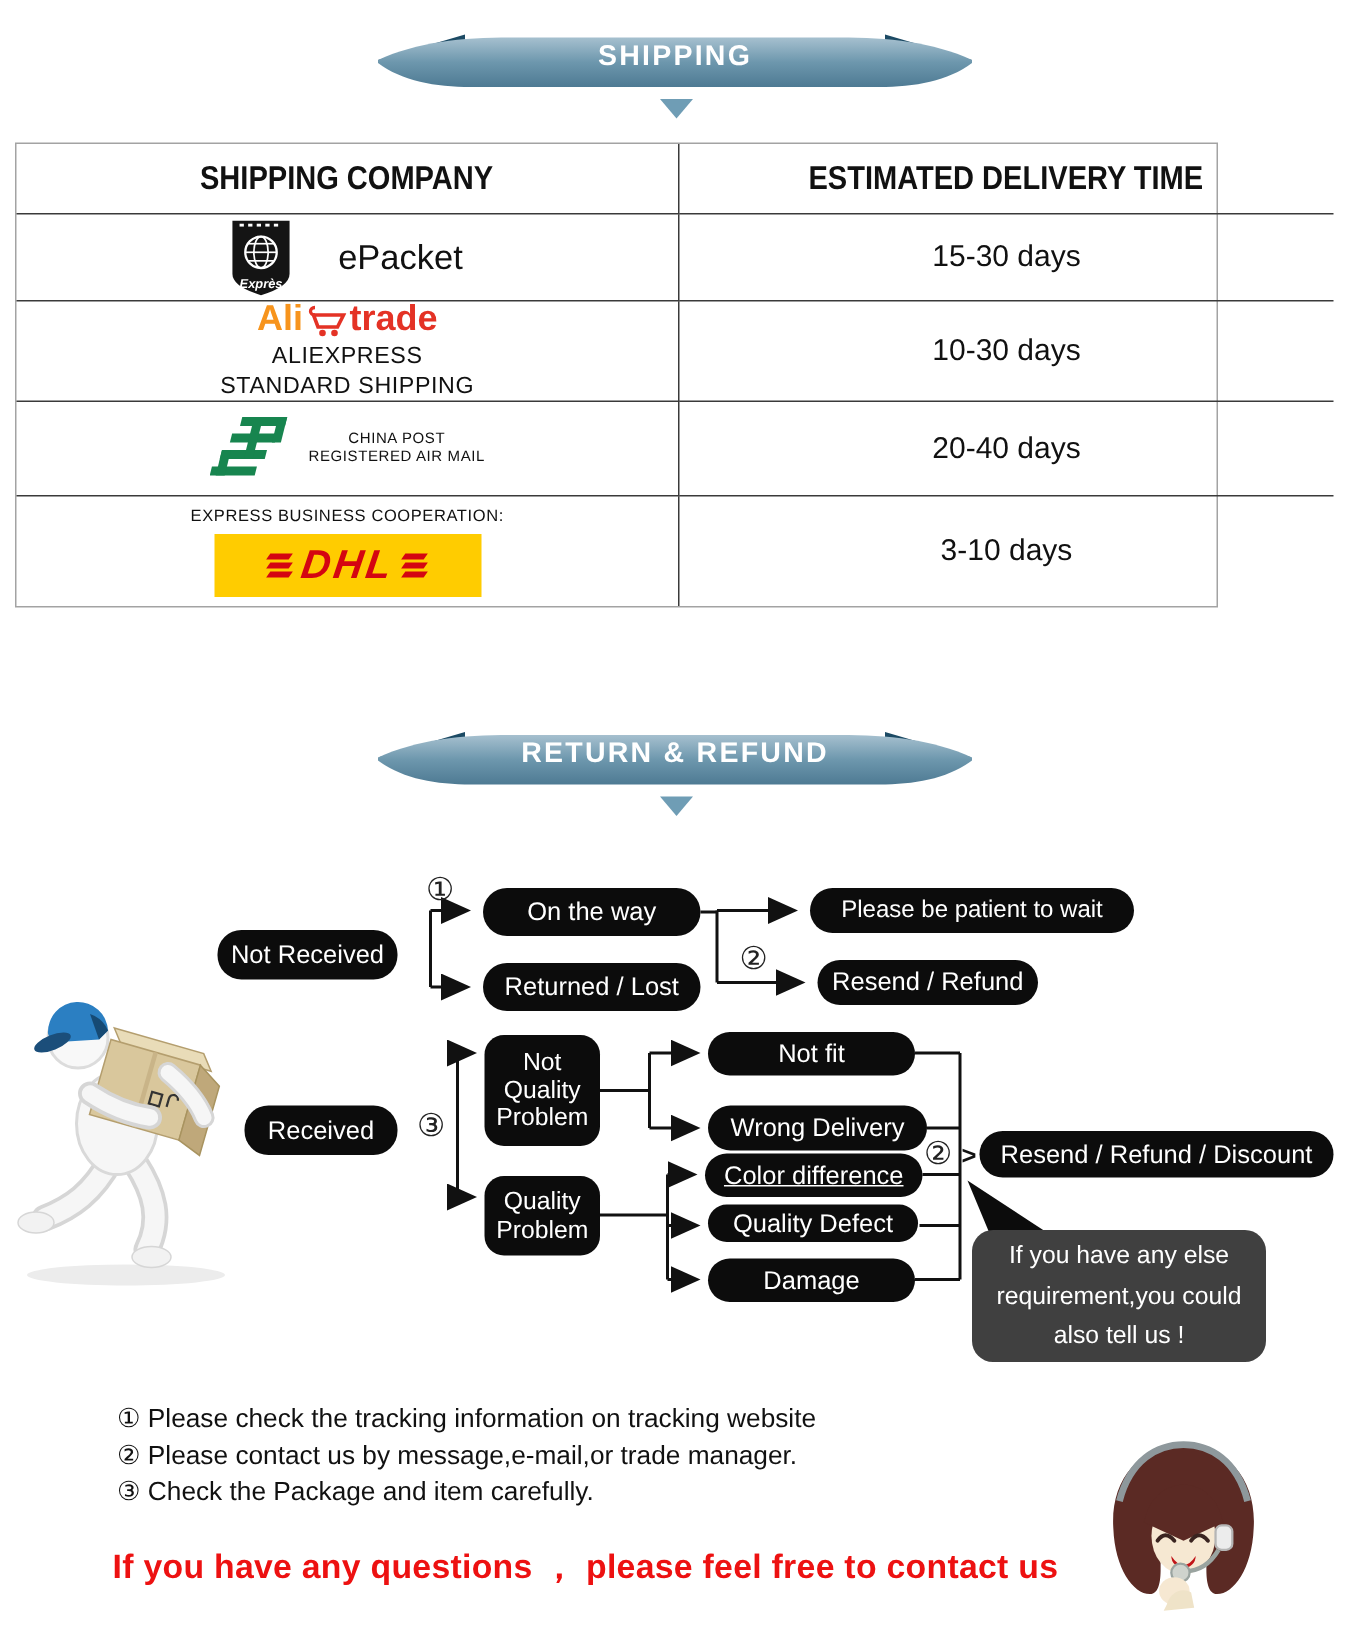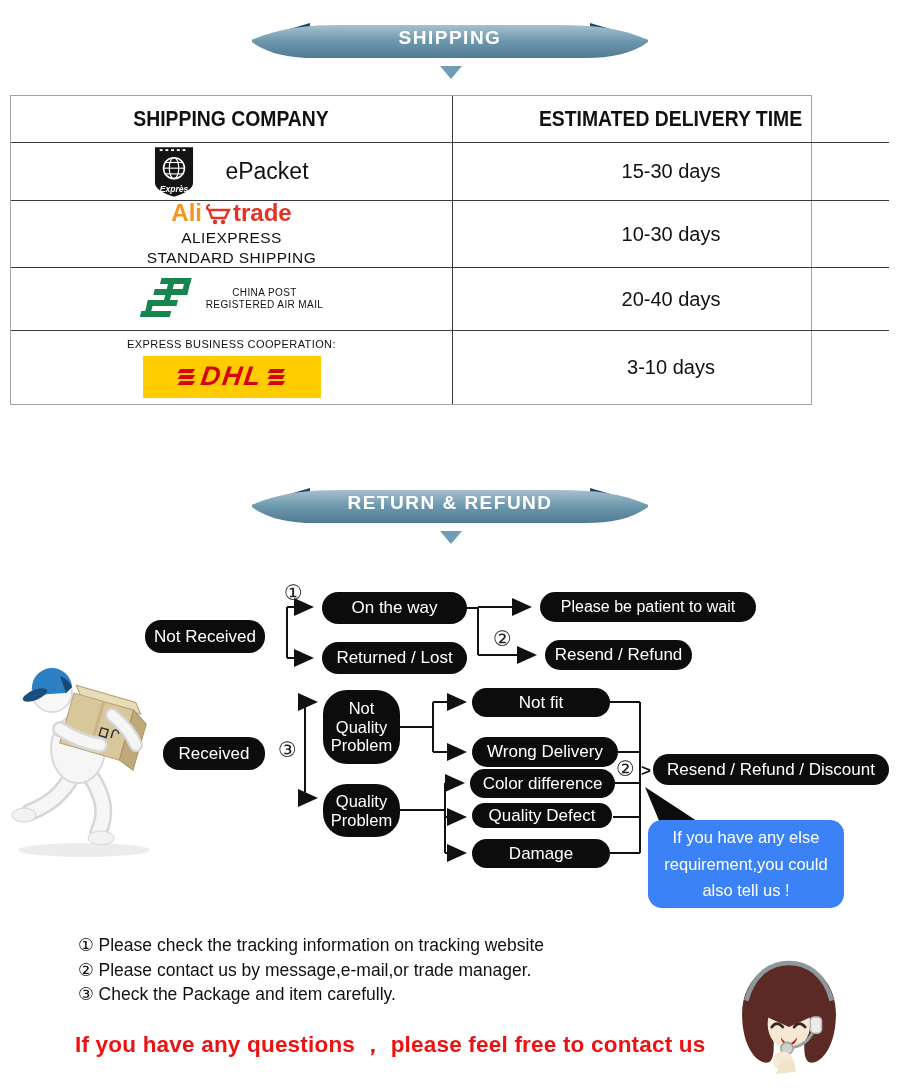--- a/index.html
+++ b/index.html
@@ -54,26 +54,26 @@
   .dhl-lines i { display:block; width:15px; height:3.5px; background:#D40511; transform:skewX(-35deg); }
   .dhl-text { color:#D40511; font-weight:bold; font-style:italic; font-size:27px; letter-spacing:2px; transform:skewX(-8deg); }
   
   .flow { position:absolute; left:0; top:555px; width:900px; height:370px; }
   .flow svg.wires { position:absolute; left:0; top:0; }
   .pill {
     position:absolute; background:#0c0c0c; color:#fff;
     display:flex; align-items:center; justify-content:center;
     border-radius:16px; font-size:17px; text-align:center; line-height:1.15;
   }
-  .pill.big { border-radius:24px; font-size:16.5px; }
+  .pill.big { border-radius:13px; font-size:16.5px; }
   .circled { position:absolute; font-size:21px; color:#222; font-family:"DejaVu Sans", sans-serif; }
   .gt { position:absolute; font-size:17px; font-weight:bold; color:#111; }
   .bubble {
     position:absolute; left:648px; top:265px; width:196px; height:88px;
-    background:#3b82f6; color:#fff; border-radius:14px;
+    background:#404040; color:#fff; border-radius:14px;
     display:flex; align-items:center; justify-content:center;
     font-size:16.5px; line-height:1.6; text-align:center;
   }
   
   .notes { position:absolute; left:78px; top:933px; font-size:17.5px; line-height:24.5px; }
   .contact {
     position:absolute; left:75px; top:1029px; color:#ed1111;
     font-size:22.5px; font-weight:bold; letter-spacing:.2px;
   }
   .illus { position:absolute; }
@@ -241,21 +241,21 @@
     <div class="pill" style="left:540px; top:37px;  width:216px; height:30px; font-size:16px;">Please be patient to wait</div>
     <div class="pill" style="left:545px; top:85px;  width:147px; height:30px;">Resend / Refund</div>
     <div class="pill" style="left:163px; top:182px; width:102px; height:33px;">Received</div>
     <div class="pill big ml" style="left:323px; top:135px; width:77px; height:74px;">Not
 Quality
 Problem</div>
     <div class="pill big ml" style="left:323px; top:229px; width:77px; height:53px;">Quality
 Problem</div>
     <div class="pill" style="left:472px; top:133px; width:138px; height:29px;">Not fit</div>
     <div class="pill" style="left:472px; top:182px; width:146px; height:30px;">Wrong Delivery</div>
-    <div class="pill" style="left:470px; top:214px; width:145px; height:29px;">Color difference</div>
+    <div class="pill" style="left:470px; top:214px; width:145px; height:29px;text-decoration:underline;">Color difference</div>
     <div class="pill" style="left:472px; top:248px; width:140px; height:25px;">Quality Defect</div>
     <div class="pill" style="left:472px; top:284px; width:138px; height:29px;">Damage</div>
     <div class="pill" style="left:653px; top:199px; width:236px; height:31px;">Resend / Refund / Discount</div>
 
     <span class="circled" style="left:284px; top:26px;">①</span>
     <span class="circled" style="left:493px; top:72px;">②</span>
     <span class="circled" style="left:278px; top:183px;">③</span>
     <span class="circled" style="left:616px; top:202px;">②</span>
     <span class="gt" style="left:641px; top:206px;">&gt;</span>
 

